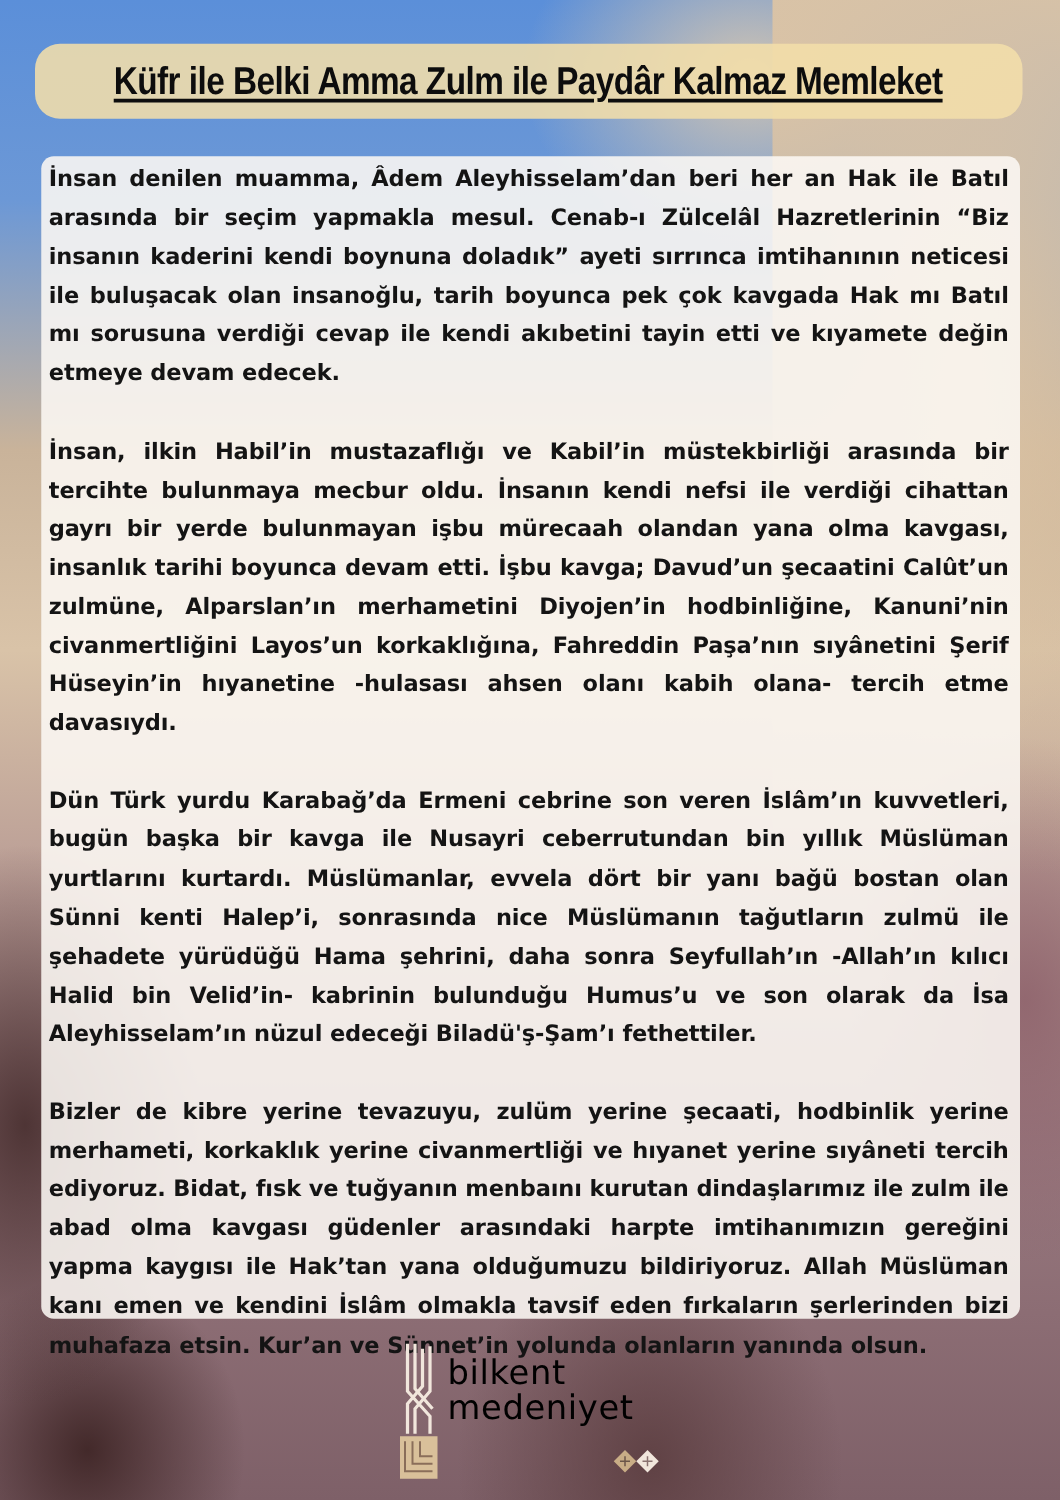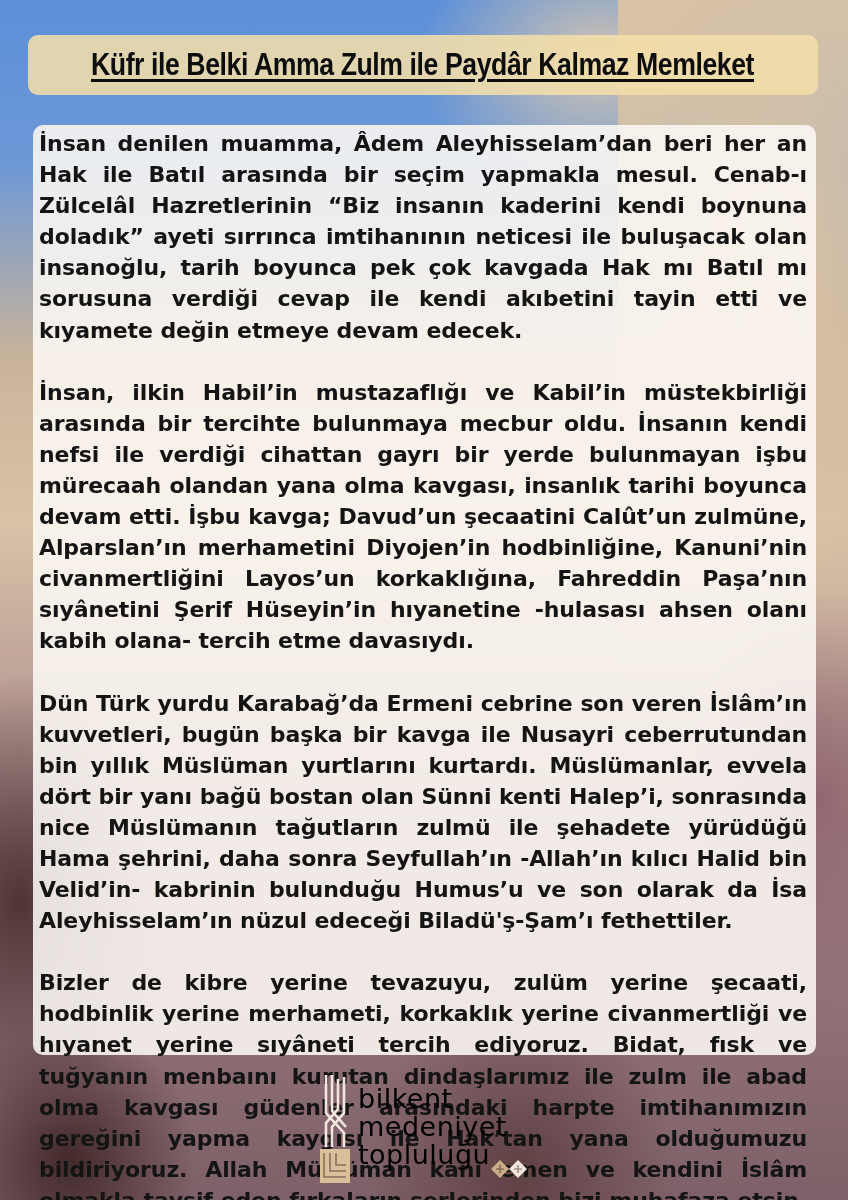--- a/index.html
+++ b/index.html
@@ -22,21 +22,21 @@
       linear-gradient(180deg, #5b8fd9 0px, #6c98d6 160px, #c9b39a 360px, #d9c3a8 520px, #b79a94 720px, #9a7a80 900px, #7e6068 1200px);
   }
   .bg-right {
     position:absolute; right:0; top:0; width:230px; height:700px;
     background:linear-gradient(180deg, rgba(220,196,165,0.95), rgba(214,190,160,0.6) 60%, rgba(214,190,160,0));
   }
 
   .title-bar {
     position:absolute; left:28px; top:35px; width:790px; height:60px;
     background:rgba(243,222,170,0.88);
-    border-radius:10px;
+    border-radius:20px;
     display:flex; align-items:center; justify-content:center;
   }
   .title {
     font-family:"Liberation Sans", sans-serif;
     font-weight:700;
     font-size:31px;
     letter-spacing:-0.5px;
     color:#0d0d0d;
     text-decoration:underline;
     text-decoration-thickness:3px;
@@ -47,21 +47,21 @@
 
   .panel {
     position:absolute; left:33px; top:125px; width:783px; height:930px;
     background:rgba(252,248,244,0.88);
     border-radius:10px;
     padding:3px 9px 0 6px;
   }
   .para {
     font-family:"DejaVu Sans", sans-serif;
     font-weight:700;
-    font-size:22px;
+    font-size:18px;
     line-height:31.1px;
     color:#141414;
     text-align:justify;
     letter-spacing:-0.1px;
     margin-bottom:31px;
   }
 
   .logo {
     position:absolute; left:318px; top:1073px; width:220px; height:115px;
   }
@@ -110,21 +110,20 @@
     <rect x="2" y="76" width="30" height="34" fill="#d9c09a"></rect>
     <g stroke="#8a6e5a" stroke-width="1.6" fill="none">
       <path d="M6 80 V104 H28"></path>
       <path d="M12 80 V98 H28"></path>
       <path d="M18 80 V92 H28"></path>
     </g>
   </svg>
   <div class="logo-text">
     <div>bilkent</div>
     <div>medeniyet</div>
-    <div>topluluğu</div>
   </div>
   <svg class="logo-diamonds" viewBox="0 0 40 20">
     <polygon points="10,1 19,10 10,19 1,10" fill="#c9ad86"></polygon>
     <polygon points="28,1 37,10 28,19 19,10" fill="#f1e6dc"></polygon>
     <path d="M6 10 H14 M10 6 V14" stroke="#6b5648" stroke-width="1.2"></path>
     <path d="M24 10 H32 M28 6 V14" stroke="#8a7270" stroke-width="1.2"></path>
   </svg>
 </div>
 
 </body></html>

